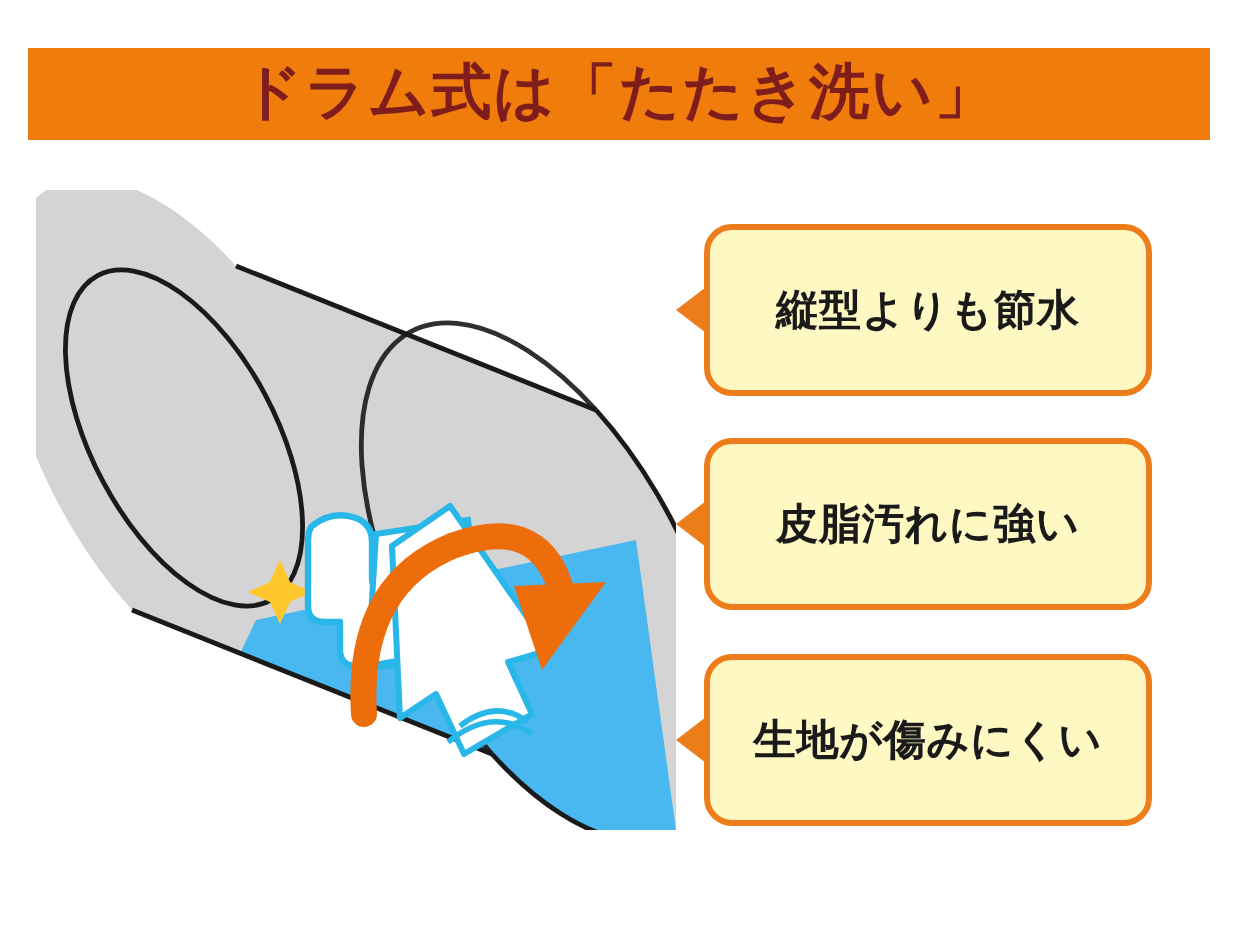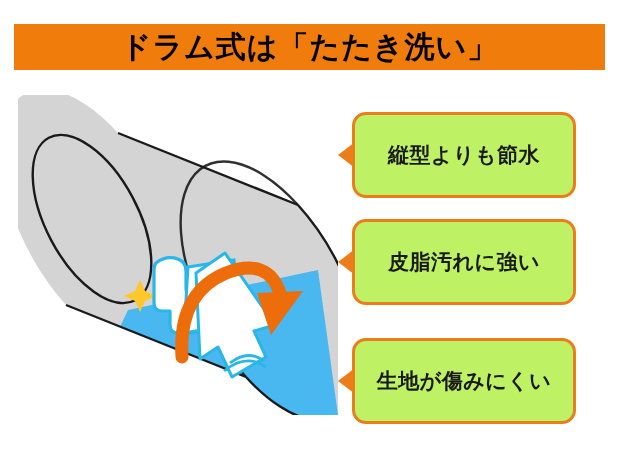--- a/index.html
+++ b/index.html
@@ -25,21 +25,21 @@
     top: 24px;
     width: 591px;
     height: 46px;
     background: #F07C0C;
     display: flex;
     align-items: center;
     justify-content: center;
     box-sizing: border-box;
   }
   .title-text {
-    color: #000000;
+    color: #7f1d1d;
     font-size: 30px;
     font-weight: bold;
     letter-spacing: 1px;
     line-height: 1;
     white-space: nowrap;
     font-family: "DejaVu Sans", "Liberation Sans", sans-serif;
   }
 
   
   .illustration {
@@ -56,29 +56,29 @@
   }
 
   
   .callout {
     position: absolute;
     left: 352px;
     width: 224px;
     height: 86px;
     border: 3px solid #ED7D1A;
     border-radius: 14px;
-    background: #bef264;
+    background: #fef9c3;
     box-sizing: border-box;
     display: flex;
     align-items: center;
     justify-content: center;
   }
   .callout-1 { top: 112px; }
   .callout-2 { top: 219px; text-align: right; }
-  .callout-3 { top: 338px; text-align: center; }
+  .callout-3 { top: 327px; text-align: center; }
 
   .callout-label {
     color: #1a1a1a;
     font-size: 21px;
     font-weight: bold;
     letter-spacing: 0.5px;
     white-space: nowrap;
     font-family: "DejaVu Sans", "Liberation Sans", sans-serif;
   }
 

